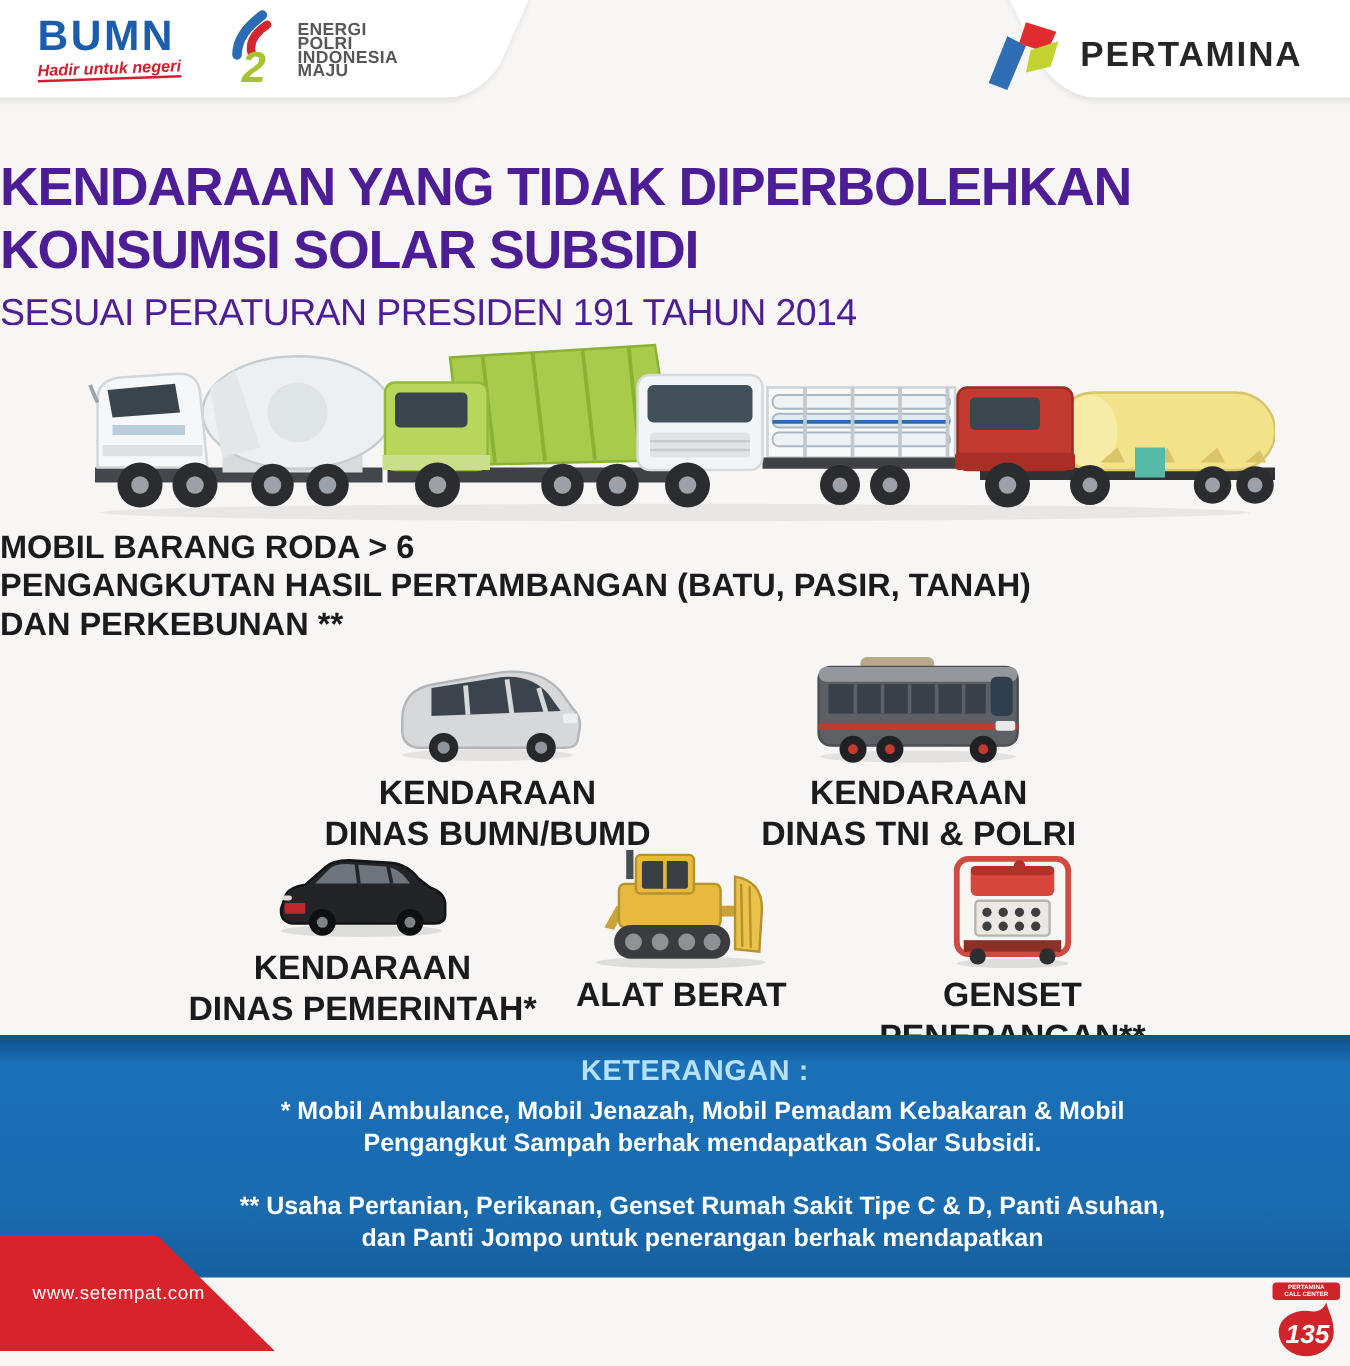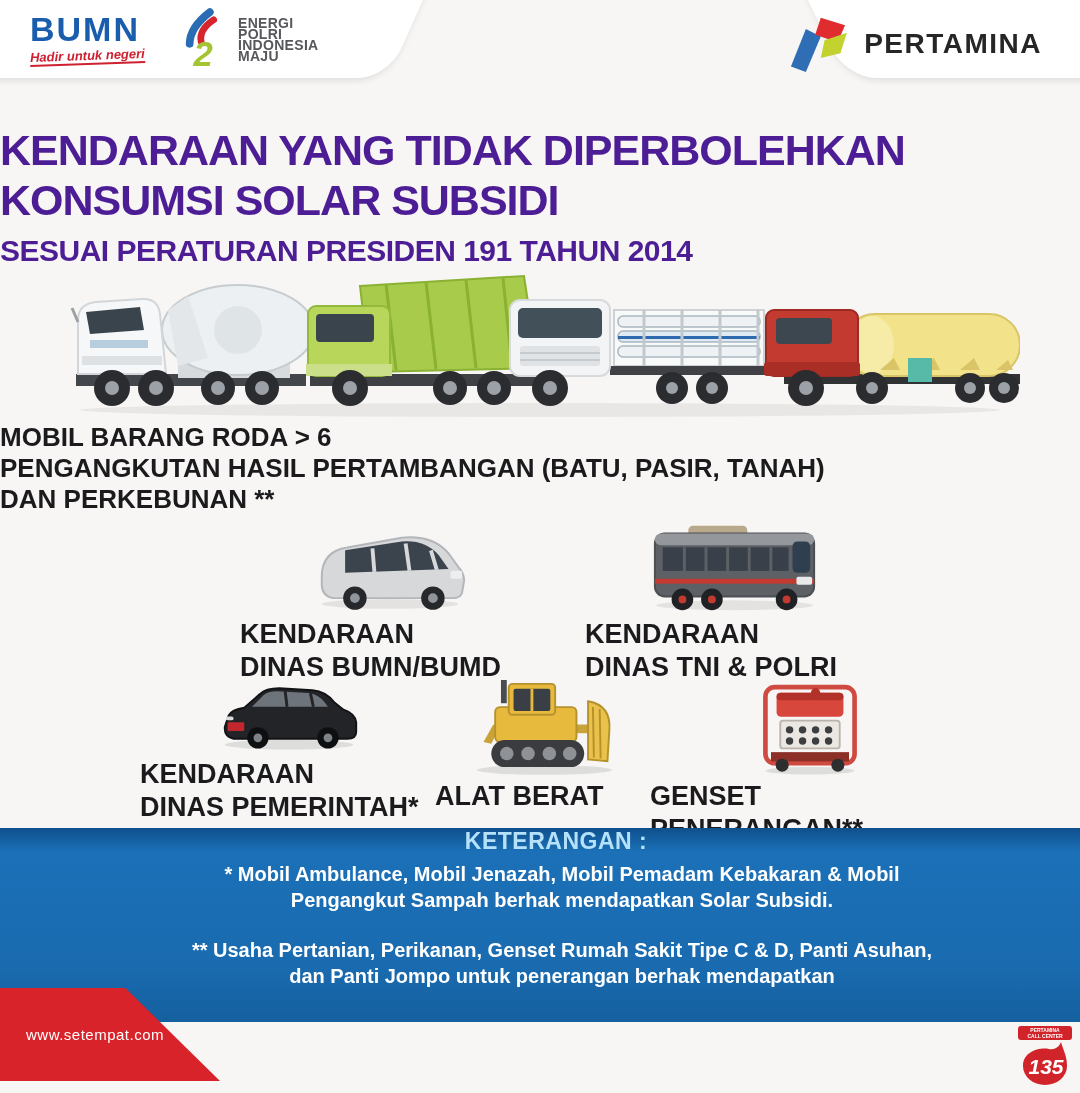--- a/index.html
+++ b/index.html
@@ -27,47 +27,47 @@
   .bumn-tagline { font-size:13px; font-style:italic; font-weight:bold; color:#cf2030;
     border-bottom:2px solid #cf2030; display:inline-block; transform:rotate(-2deg); margin-top:1px;}
   .energi-logo { position:absolute; left:180px; top:8px; display:flex; align-items:center; }
   .energi-text { margin-left:6px; font-size:14px; font-weight:bold; color:#56575a; line-height:11px; letter-spacing:0.3px; }
   .pertamina-logo { position:absolute; right:38px; top:16px; display:flex; align-items:center; }
   .pertamina-word { margin-left:14px; font-size:28px; font-weight:bold; color:#262626; letter-spacing:1.5px; }
 
   
   .title-block { position:absolute; top:125px; left:0; right:0; text-align:left; color:#4c1d95; }
   .title-main { font-size:43px; line-height:50px; font-weight:bold; letter-spacing:-1px; }
-  .title-sub  { margin-top:9px; font-size:30px; font-weight:bold; letter-spacing:-0.5px; }
+  .title-sub  { margin-top:9px; font-size:30px; font-weight:normal; letter-spacing:-0.5px; }
 
   
   .trucks-svg { position:absolute; left:60px; top:270px; width:960px; height:150px; }
   .trucks-caption { position:absolute; top:422px; left:0; right:0; text-align:left;
     color:#1b1b1d; font-weight:bold; font-size:26px; line-height:31px; }
 
   
-  .cat { position:absolute; text-align:left; }
+  .cat { position:absolute; text-align:center; }
   .img-box { display:flex; align-items:flex-end; justify-content:center; }
   .lbl { font-weight:bold; font-size:27px; line-height:33px; color:#1b1b1d; }
   .cat-van    { left:240px; top:520px; width:300px; }
   .cat-bus    { left:585px; top:520px; width:300px; }
   .cat-van .img-box, .cat-bus .img-box { height:92px; margin-bottom:6px; }
   .cat-car    { left:140px; top:668px; width:300px; }
   .cat-car .img-box { height:84px; margin-bottom:6px; }
   .cat-dozer  { left:435px; top:668px; width:220px; }
   .cat-genset { left:650px; top:668px; width:320px; }
   .cat-dozer .img-box, .cat-genset .img-box { height:108px; margin-bottom:4px; }
 
   
   .notes-band {
     position:absolute; left:0; top:828px; width:1080px; height:194px;
     background:linear-gradient(180deg,#0f4f8c 0%, #1b70b7 12%, #1a6bb0 70%, #15609f 100%);
     text-align:center; z-index:1;
   }
-  .notes-heading { color:#b5e2fa; font-size:23px; font-weight:bold; letter-spacing:0.5px;margin-left:32px; }
+  .notes-heading { padding-top:15px; color:#b5e2fa; font-size:23px; font-weight:bold; letter-spacing:0.5px;margin-left:32px; }
   .note-line { color:#ffffff; font-weight:bold; font-size:20px; line-height:26px;padding-left:44px; }
   .note1 { margin-top:6px; }
   .note2 { margin-top:24px; }
 
   
   .red-ribbon {
     position:absolute; left:0; top:988px; width:220px; height:93px;
     background:#d8232a; z-index:2;
     clip-path:polygon(0 0, 57% 0, 100% 100%, 0 100%);
   }

